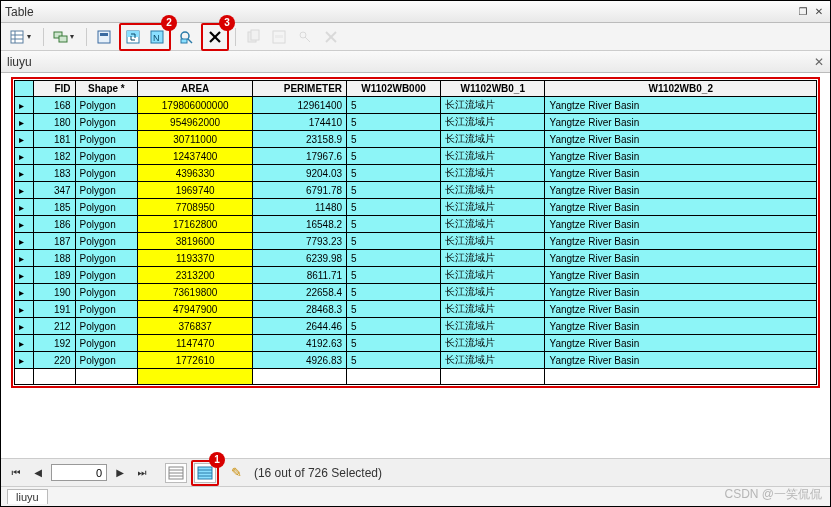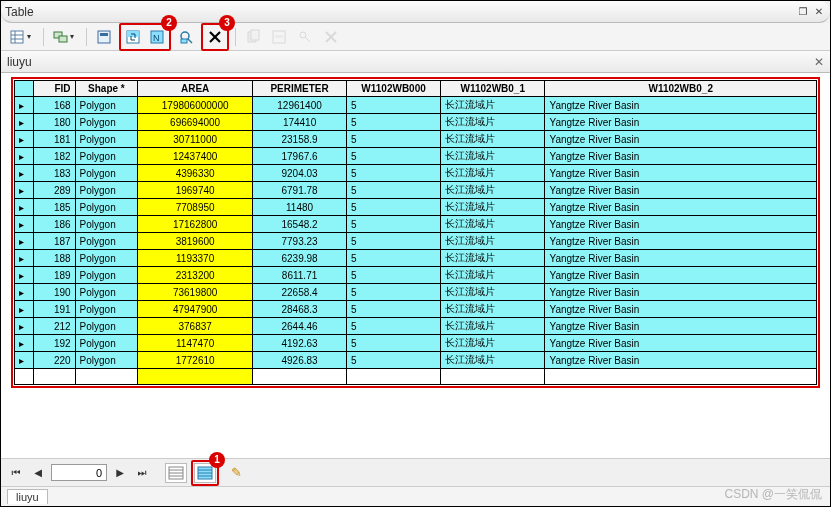--- a/index.html
+++ b/index.html
@@ -1,39 +1,39 @@
 <!DOCTYPE html>
 <html><head>
 <meta charset="utf-8">
 <style>
   * { box-sizing: border-box; margin: 0; padding: 0; }
   body { font-family: "Segoe UI", Tahoma, sans-serif; font-size: 11px; background: #fff; width: 831px; height: 507px; position: relative; overflow: hidden; border: 1px solid #000; }
   .window { display: flex; flex-direction: column; height: 100%; background: #f0f0f0; }
-  .titlebar { height: 22px; background: linear-gradient(#fdfdfd,#e8e8e8); border-bottom: 1px solid #bbb; display: flex; align-items: center; padding: 0 4px; font-size: 12px; color: #333; border-radius: 11px; }
+  .titlebar { height: 22px; background: linear-gradient(#fdfdfd,#e8e8e8); border-bottom: 1px solid #bbb; display: flex; align-items: center; padding: 0 4px; font-size: 12px; color: #333; }
   .titlebar .spacer { flex: 1; }
   .winbtn { width: 14px; height: 14px; margin-left: 2px; display: flex; align-items: center; justify-content: center; font-size: 10px; color: #444; }
   .toolbar { height: 28px; display: flex; align-items: center; padding: 0 6px; gap: 4px; border-bottom: 1px solid #ccc; background: #f4f4f4; }
   .tbtn { width: 22px; height: 22px; display: flex; align-items: center; justify-content: center; border: 1px solid transparent; border-radius: 2px; }
   .tbtn.dd { width: 30px; }
   .tbtn svg { display: block; }
   .sep { width: 1px; height: 18px; background: #ccc; margin: 0 2px; }
   .redbox { border: 2px solid #d80000; border-radius: 2px; position: relative; }
   .badge { position: absolute; top: -10px; right: -8px; width: 16px; height: 16px; border-radius: 50%; background: #d80000; color: #fff; font-size: 10px; font-weight: bold; display: flex; align-items: center; justify-content: center; }
   .tabbar { height: 22px; background: linear-gradient(#fafafa,#eaeaea); border-bottom: 1px solid #bbb; display: flex; align-items: center; padding: 0 6px; font-size: 12px; color: #333; }
   .grid-wrap { flex: 1; overflow: auto; background: #fff; padding: 4px 10px; position: relative; }
   .grid-outline { border: 2px solid #d80000; padding: 1px; }
   table { border-collapse: collapse; width: 100%; table-layout: fixed; background: #fff; }
   th, td { border: 1px solid #000; font-size: 10px; padding: 1px 4px; height: 16px; overflow: hidden; white-space: nowrap; }
   th { background: #f3f3f3; font-weight: bold; text-align: center; }
   tbody tr { background: #8df5f7; }
   .rowbtn { background: #8df5f7; width: 18px; }
   .col-fid { width: 40px; text-align: right; }
   .col-shape { width: 60px; }
   .col-area { width: 110px; text-align: center; background: #ffff00 !important; }
-  .col-perim { width: 90px; text-align: center; }
+  .col-perim { width: 90px; text-align: right; }
   .col-w000 { width: 90px; }
   .col-w01 { width: 100px; }
   .col-w02 { width: 260px; }
   tbody .blankrow td { background: #fff; }
   .navbar { height: 28px; border-top: 1px solid #ccc; background: #f0f0f0; display: flex; align-items: center; padding: 0 6px; gap: 4px; font-size: 12px; color: #333; }
   .navbtn { width: 18px; height: 18px; display: flex; align-items: center; justify-content: center; font-size: 10px; color: #333; }
   .recbox { width: 56px; height: 17px; border: 1px solid #999; background: #fff; text-align: right; padding: 0 4px; font-size: 11px; }
   .viewbtn { width: 22px; height: 20px; display: flex; align-items: center; justify-content: center; border: 1px solid #bbb; background: #fff; }
   .bottab { height: 20px; border-top: 1px solid #ccc; background: #f4f4f4; display: flex; align-items: center; padding: 0 6px; font-size: 11px; color: #333; }
   .watermark { position: absolute; right: 8px; bottom: 3px; font-size: 12px; color: rgba(160,160,160,0.75); font-family: "Microsoft YaHei", sans-serif; pointer-events: none; }
@@ -163,21 +163,21 @@
               <td class="col-area">179806000000</td>
               <td class="col-perim">12961400</td>
               <td class="col-w000">5</td>
               <td class="col-w01">长江流域片</td>
               <td class="col-w02">Yangtze River Basin</td>
             </tr>
             <tr>
               <td class="rowbtn">▸</td>
               <td class="col-fid">180</td>
               <td class="col-shape">Polygon</td>
-              <td class="col-area">696694000</td>
+              <td class="col-area">954962000</td>
               <td class="col-perim">174410</td>
               <td class="col-w000">5</td>
               <td class="col-w01">长江流域片</td>
               <td class="col-w02">Yangtze River Basin</td>
             </tr>
             <tr>
               <td class="rowbtn">▸</td>
               <td class="col-fid">181</td>
               <td class="col-shape">Polygon</td>
               <td class="col-area">30711000</td>
@@ -201,21 +201,21 @@
               <td class="col-fid">183</td>
               <td class="col-shape">Polygon</td>
               <td class="col-area">4396330</td>
               <td class="col-perim">9204.03</td>
               <td class="col-w000">5</td>
               <td class="col-w01">长江流域片</td>
               <td class="col-w02">Yangtze River Basin</td>
             </tr>
             <tr>
               <td class="rowbtn">▸</td>
-              <td class="col-fid">289</td>
+              <td class="col-fid">347</td>
               <td class="col-shape">Polygon</td>
               <td class="col-area">1969740</td>
               <td class="col-perim">6791.78</td>
               <td class="col-w000">5</td>
               <td class="col-w01">长江流域片</td>
               <td class="col-w02">Yangtze River Basin</td>
             </tr>
             <tr>
               <td class="rowbtn">▸</td>
               <td class="col-fid">185</td>
@@ -353,20 +353,21 @@
             <rect x="1" y="1" width="14" height="12" fill="#8adfff" stroke="#2a7aa8"></rect>
             <line x1="1" y1="4" x2="15" y2="4" stroke="#2a7aa8"></line>
             <line x1="1" y1="7" x2="15" y2="7" stroke="#2a7aa8"></line>
             <line x1="1" y1="10" x2="15" y2="10" stroke="#2a7aa8"></line>
           </svg>
       </div>
     </div>
     <div style="width:4px"></div>
     <div style="color:#c88a00;font-size:13px">✎</div>
     <div style="width:4px"></div>
+    <span>(16 out of 726 Selected)</span>
   </div>
 
   <div class="bottab">
     <span style="border:1px solid #bbb;border-bottom:none;background:#fff;padding:1px 8px">liuyu</span>
   </div>
 </div>
 
 <div class="watermark">CSDN @一笑侃侃</div>
 
 </body></html>

